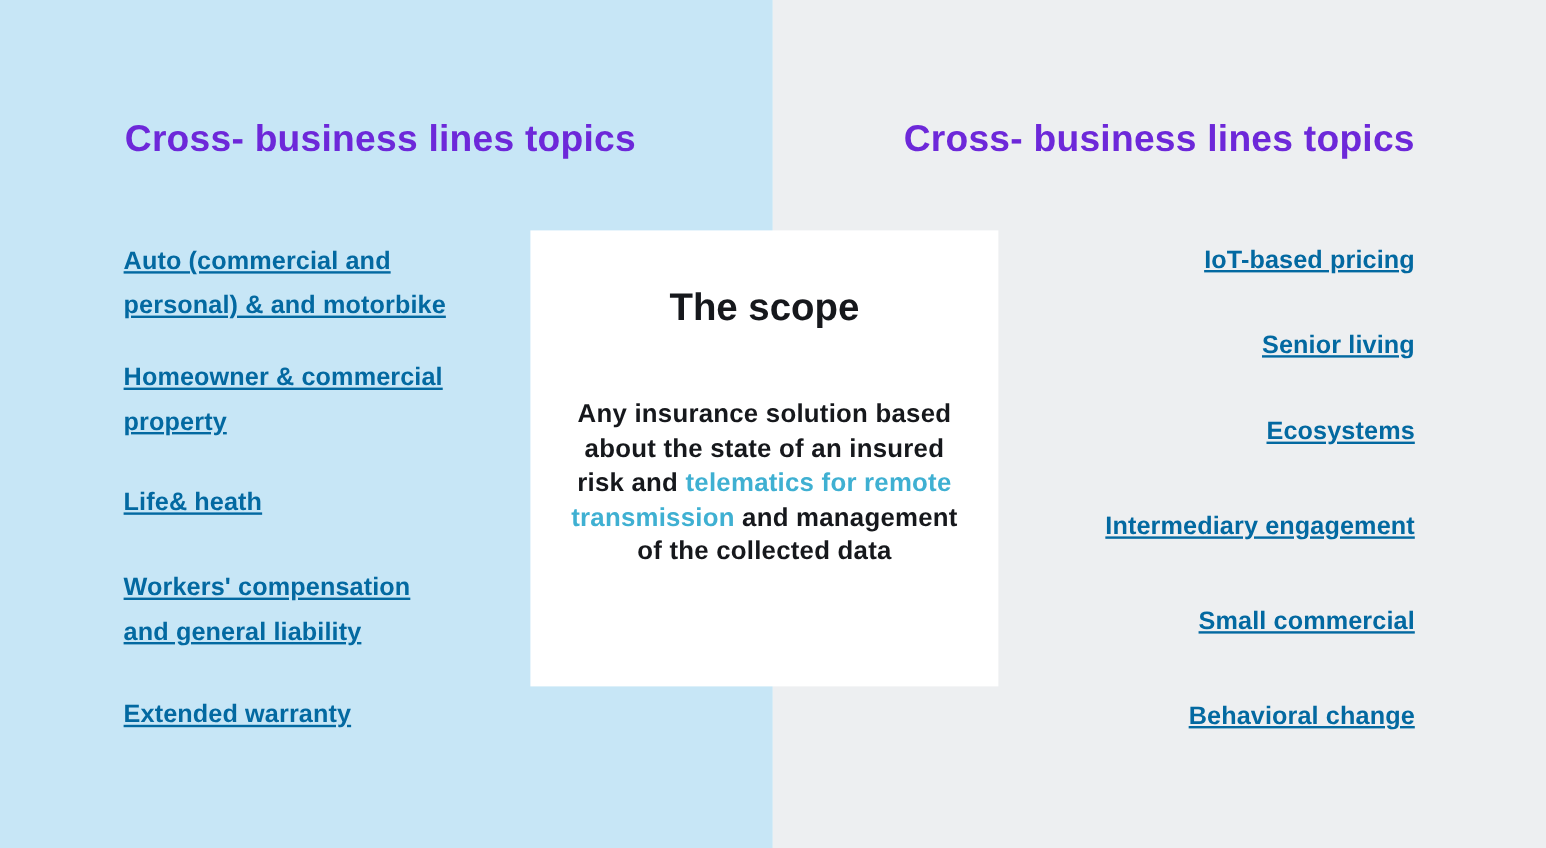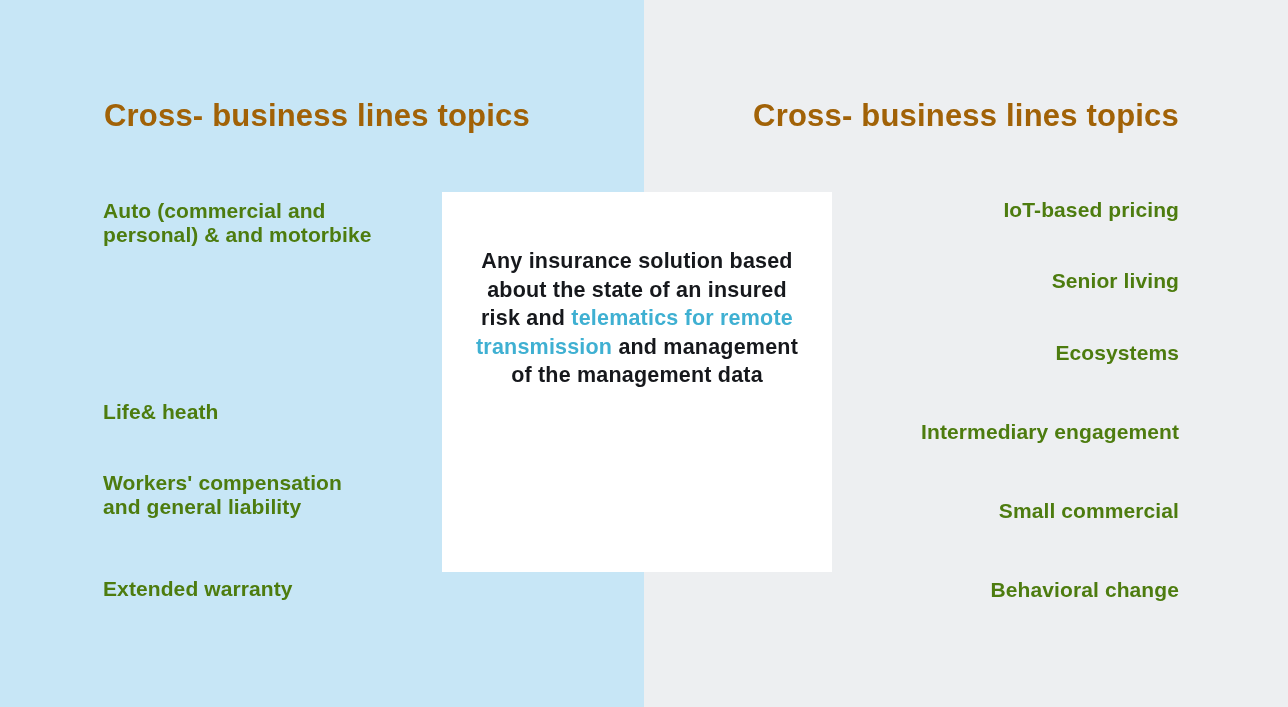--- a/index.html
+++ b/index.html
@@ -15,33 +15,34 @@
   .panel-left  { left: 0;   background: #C7E6F6; }
   .panel-right { left: 644px; background: #EDEFF1; }
 
   .panel-title {
     position: absolute;
     top: 97px;
     font-size: 31px;
     line-height: 38px;
     font-weight: 700;
     letter-spacing: 0.2px;
-    color: #a16207;
+    color: #6d28d9;
     white-space: nowrap;
   }
   .panel-title.left-title  { left: 104px; }
   .panel-title.right-title { right: 109px; }
 
   .topic-item {
     position: absolute;
     font-size: 21px;
-    line-height: 24px;
+    line-height: 37px;
     font-weight: 700;
     letter-spacing: 0.1px;
-    color: #4d7c0f;
+    color: #0369a1;
+    text-decoration: underline;
   }
   .left-item  { left: 103px; text-align: left; }
   .right-item { right: 109px; text-align: right; white-space: nowrap; }
 
   .mw300 { max-width: 300px; }
   .mw270 { max-width: 270px; }
 
   .scope-card {
     position: absolute;
     left: 442px;
@@ -77,35 +78,37 @@
 <div class="canvas">
 
   <div class="panel panel-left"></div>
   <div class="panel panel-right"></div>
 
   <div class="panel-title left-title">Cross- business lines topics</div>
 
   <div class="panel-title right-title">Cross- business lines topics</div>
 
   <div class="topic-item left-item mw300" style="top:199px;">Auto (commercial and personal) &amp; and motorbike</div>
+  <div class="topic-item left-item mw300" style="top:296px;">Homeowner &amp; commercial property</div>
   <div class="topic-item left-item" style="top:400px;">Life&amp; heath</div>
   <div class="topic-item left-item mw270" style="top:471px;">Workers' compensation and general liability</div>
   <div class="topic-item right-item" style="top:198px;">IoT-based pricing</div>
 
   <div class="topic-item left-item" style="top:577px;">Extended warranty</div>
   <div class="topic-item right-item" style="top:269px;">Senior living</div>
   <div class="topic-item right-item" style="top:341px;">Ecosystems</div>
   <div class="topic-item right-item" style="top:420px;text-align:center;">Intermediary engagement</div>
   <div class="topic-item right-item" style="top:499px;">Small commercial</div>
   <div class="topic-item right-item" style="top:578px;padding-left:19px;">Behavioral change</div>
 
   <div class="scope-card">
+    <div class="scope-title">The scope</div>
 
     <div class="scope-body">
       <div class="scope-line"><span>Any insurance solution based</span></div>
       <div class="scope-line"><span>about the state of an insured</span></div>
       <div class="scope-line"><span>risk and </span><span class="accent">telematics for remote</span></div>
       <div class="scope-line"><span class="accent">transmission</span><span> and management</span></div>
-      <div class="scope-line"><span>of the management data</span></div>
+      <div class="scope-line"><span>of the collected data</span></div>
     </div>
   </div>
 
 </div>
 
 </body></html>

